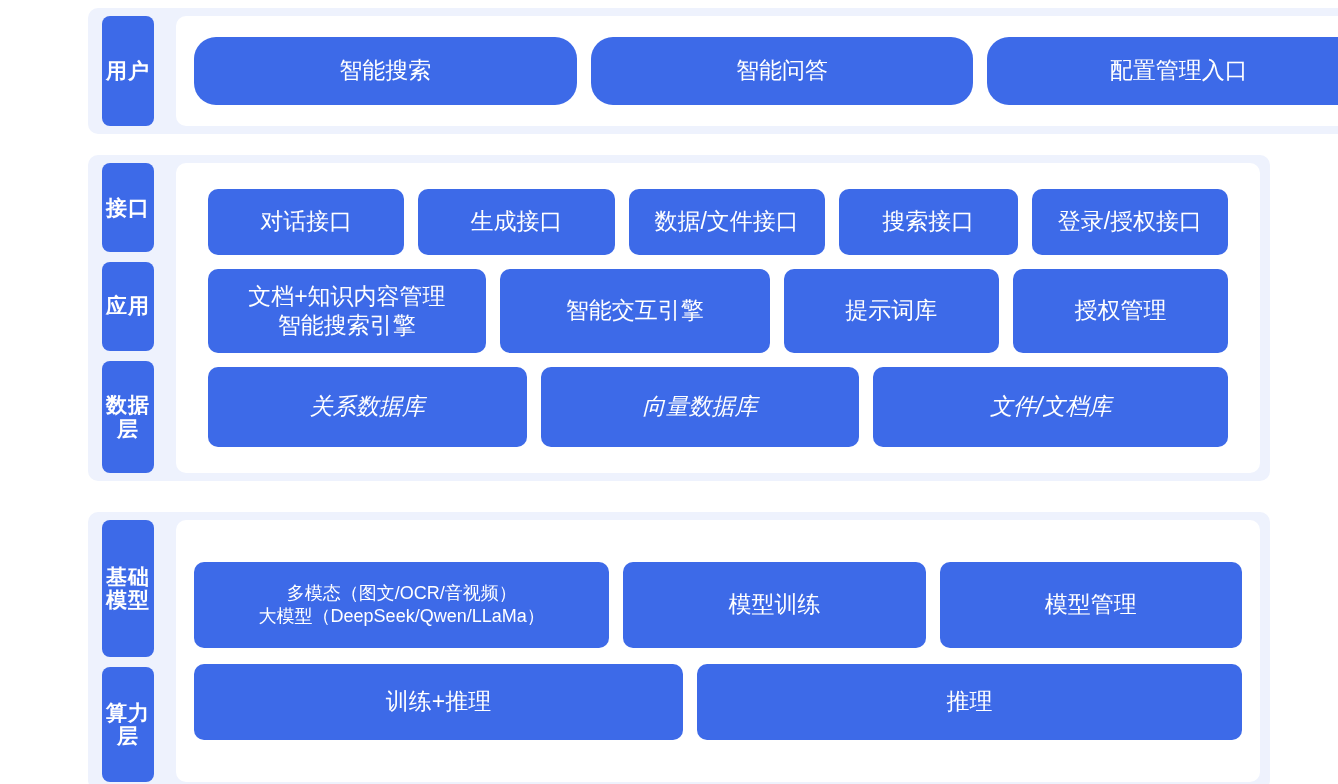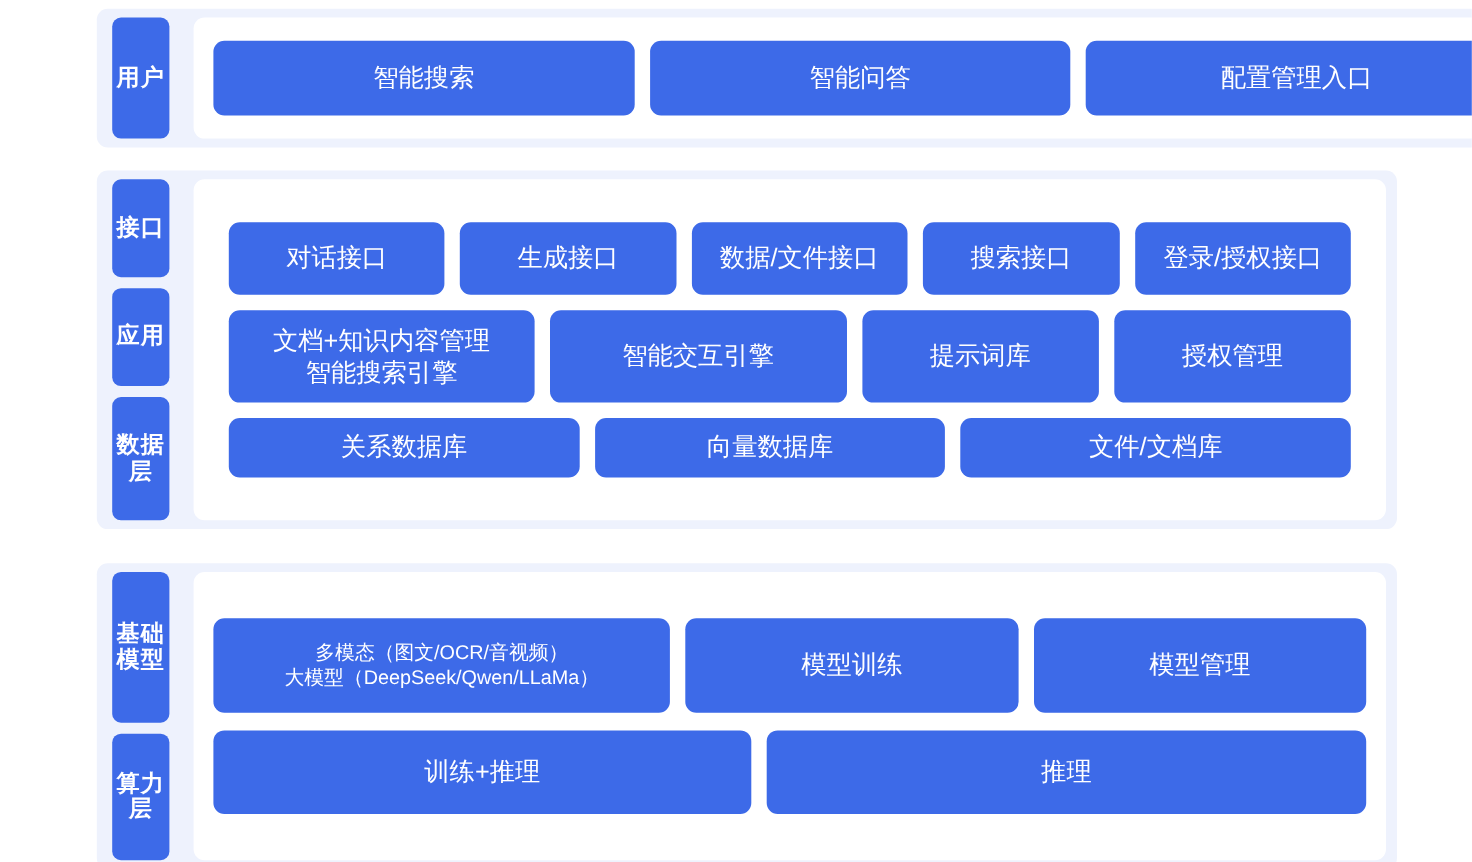--- a/index.html
+++ b/index.html
@@ -87,33 +87,33 @@
   }
 
   
   #band-user {
     left: 88px;
     top: 8px;
     width: 1310px;
     height: 126px;
   }
   #band-user .band-body { gap: 0; }
-  #band-user .cell { height: 68px; flex: 1 1 0; }
+  #band-user .cell { height: 68px; flex: 1 1 0; border-radius: 22px; }
 
   
   #band-mid {
     left: 88px;
     top: 155px;
     width: 1182px;
     height: 326px;
   }
   #band-mid .band-body { gap: 14px; padding: 16px 32px; }
   #band-mid .row-if .cell { height: 66px; }
   #band-mid .row-app .cell { height: 84px; }
-  #band-mid .row-data .cell { height: 54px; }
+  #band-mid .row-data .cell { height: 80px; font-style: italic; }
 
   
   #band-base {
     left: 88px;
     top: 500px;
     width: 1182px;
     height: 278px;
     margin-top: 12px;
   }
   #band-base .band-body { gap: 16px; padding: 16px 18px; }

